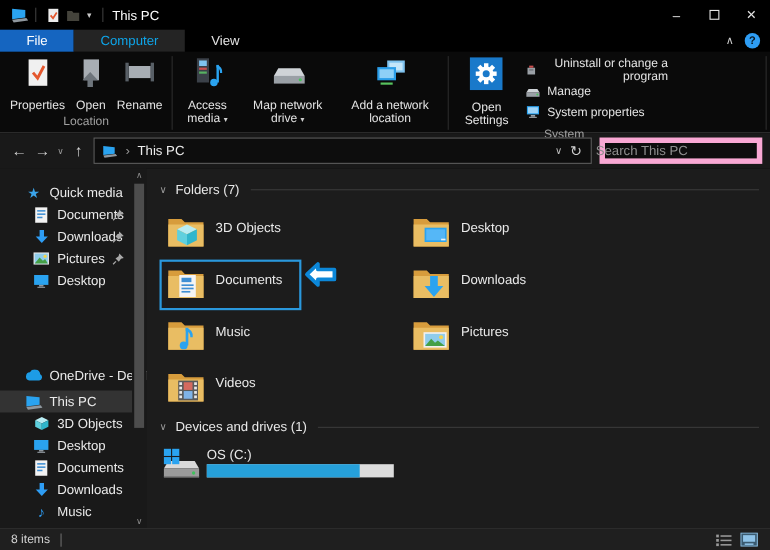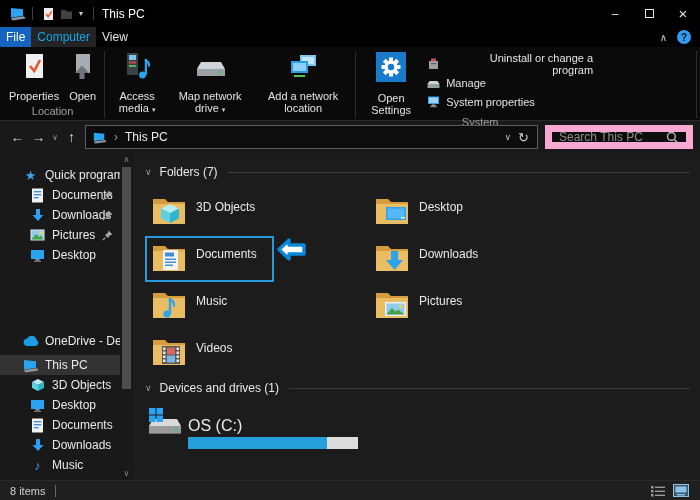--- a/index.html
+++ b/index.html
@@ -13,21 +13,21 @@
   .tb-sep { width:1px; height:13px; background:#3d3d3d; margin:0 6px; }
   .qat-btn { width:18px; height:18px; display:flex; align-items:center; justify-content:center; }
   .tb-caret { color:#c9c9c9; font-size:8px; margin:0 4px; }
   .tb-title { font-size:12px; margin-left:2px; }
   .tb-spacer { flex:1; }
   .tb-ctrl { width:34px; height:27px; display:flex; align-items:center; justify-content:center; color:#e6e6e6; font-size:12px; }
   .tb-max-box { width:9px; height:9px; border:1px solid #e6e6e6; }
 
   
   .tabrow { height:20px; background:#000; display:flex; align-items:stretch; }
-  .tab { padding:0 6px; font-size:12px; display:flex; align-items:center; color:#e2e2e2;text-align:center; }
+  .tab { padding:0 24px; font-size:12px; display:flex; align-items:center; color:#e2e2e2;text-align:center; }
   .tab-file { background:#1565c0; color:#fff; }
   .tab-active { background:#242424; color:#0ea5e9; }
   .tabrow-spacer { flex:1; }
   .ribbon-collapse { color:#cfcfcf; font-size:10px; display:flex; align-items:center; padding:0 6px; }
   .help-btn { width:14px; height:14px; border-radius:50%; background:#2e9df4; color:#08121a; font-size:10px; font-weight:bold; display:flex; align-items:center; justify-content:center; align-self:center; margin:0 9px 0 4px; }
 
   
   .ribbon { height:74px; background:#0a0a0a; border-bottom:1px solid #2a2a2a; display:flex; padding:2px 0 0 4px; }
   .rgroup { display:flex; flex-direction:column; }
   .rgroup-buttons { display:flex; flex:1; align-items:flex-start; }
@@ -45,21 +45,21 @@
 
   
   .navrow { height:32px; background:#191919; display:flex; align-items:center; padding:0 7px; }
   .nav-btn { color:#d6d6d6; font-size:14px; width:21px; text-align:center; }
   .nav-caret { color:#9a9a9a; font-size:8px; width:12px; text-align:center; }
   .addressbar { flex:1; height:24px; border:1px solid #5c5c5c; background:#0d0d0d; display:flex; align-items:center; margin:0 7px 0 3px; padding:0 6px; color:#ececec; font-size:12px; }
   .crumb-chev { color:#9a9a9a; margin:0 7px; font-size:12px; }
   .addr-spacer { flex:1; }
   .addr-caret { color:#bdbdbd; font-size:9px; margin:0 7px; }
   .addr-refresh { color:#cfcfcf; font-size:13px; margin-right:2px; }
-  .searchbox { width:148px; height:24px; border:7px solid #f9a8d4; background:#0d0d0d; display:flex; align-items:center; padding:0 7px; }
+  .searchbox { width:148px; height:24px; border:5px solid #f9a8d4; background:#0d0d0d; display:flex; align-items:center; padding:0 7px;flex-direction:column; }
   .searchbox input { flex:1; min-width:0; background:transparent; border:none; outline:none; color:#cfcfcf; font-size:12px; font-family:inherit; }
   .searchbox input::placeholder { color:#8f8f8f; }
 
   
   .main { display:flex; height:327px; background:#1c1c1c; }
 
   .sidebar { width:133px; background:#191919; position:relative; padding-top:12px; font-size:12px; color:#eaeaea; flex:none; }
   .sb-row { height:20px; display:flex; align-items:center; position:relative; padding-right:14px; white-space:nowrap; overflow:hidden; }
   .lvl0 { padding-left:22px; } .lvl1 { padding-left:29px; }
   .sb-ic { width:17px; height:16px; margin-right:6px; display:flex; align-items:center; justify-content:center; flex:none; }
@@ -77,21 +77,21 @@
   .sec-chev { color:#9a9a9a; font-size:9px; margin-right:8px; }
   .sec-rule { flex:1; height:1px; background:#3a3a3a; margin-left:10px; }
   .folders-grid { display:grid; grid-template-columns:223px 223px; grid-auto-rows:47px; margin-top:8px; }
   .tile { width:129px; height:46px; display:flex; align-items:flex-start; padding:4px; border:2px solid transparent; }
   .tile.selected { border-color:#2a98dc; }
   .tile svg { flex:none; }
   .tile-label { font-size:12px; color:#eaeaea; margin:5px 0 0 9px; white-space:nowrap; }
   .drives-header { margin-top:2px; }
   .drive-tile { display:flex; margin:9px 0 0 0; }
   .drive-info { margin-left:5px; }
-  .drive-name { font-size:16px; color:#eaeaea;margin-top:11px; }
+  .drive-name { font-size:12px; color:#eaeaea; }
   .drive-bar { width:170px; height:12px; background:#dcdcdc; margin-top:2px; }
   .drive-fill { height:100%; background:#26a0da; }
   .drive-free { font-size:11px; color:#d8d8d8; margin-top:2px; }
 
   .annotation-arrow { position:absolute; left:277px; top:236px; z-index:50; }
 
   
   .statusbar { height:20px; background:#1f1f1f; border-top:1px solid #2b2b2b; display:flex; align-items:center; padding:0 10px; color:#d0d0d0; font-size:11px; }
   .status-div { width:1px; height:12px; background:#6a6a6a; margin-left:10px; }
   .status-spacer { flex:1; }
@@ -150,20 +150,28 @@
             </svg>
           <span class="rbtn-label">Properties</span>
         </div>
         <div class="rbtn">
           <svg width="27" height="28" viewBox="0 0 27 28">
               <rect x="7" y="2" width="14" height="19" fill="#a7adb3"></rect>
               <polygon points="6,21 13,13.5 20,21 15.5,21 15.5,27 10.5,27 10.5,21" fill="#6e757c"></polygon>
             </svg>
           <span class="rbtn-label">Open</span>
         </div>
+        <div class="rbtn">
+          <svg width="30" height="28" viewBox="0 0 30 28">
+              <rect x="5" y="8" width="20" height="11" fill="#a7adb3"></rect>
+              <rect x="2" y="5" width="3" height="17" fill="#585f66"></rect>
+              <rect x="25" y="5" width="3" height="17" fill="#585f66"></rect>
+            </svg>
+          <span class="rbtn-label">Rename</span>
+        </div>
       </div>
       <div class="rgroup-label">Location</div>
     </div>
     <div class="rdivider"></div>
 
     <div class="rgroup">
       <div class="rgroup-buttons">
         <div class="rbtn w48">
           <svg width="30" height="28" viewBox="0 0 30 28">
               <rect x="5" y="1" width="11" height="22" fill="#3b4149"></rect>
@@ -271,21 +279,21 @@
           <line x1="8.4" y1="8.4" x2="12" y2="12" stroke="#b9b9b9" stroke-width="1.4"></line>
         </svg>
     </div>
   </div>
 
   <div class="main">
 
     <div class="sidebar">
       <div class="sb-row lvl0">
         <span class="sb-ic glyph-star">★</span>
-        <span>Quick program</span>
+        <span>Quick media</span>
       </div>
       <div class="sb-row lvl1">
         <span class="sb-ic">
             <svg width="13" height="15" viewBox="0 0 13 15">
               <rect x="1" y="0.5" width="11" height="14" fill="#f2f2f2"></rect>
               <rect x="2.8" y="3" width="7.5" height="1.4" fill="#3f8fd4"></rect>
               <rect x="2.8" y="6" width="7.5" height="1.4" fill="#3f8fd4"></rect>
               <rect x="2.8" y="9" width="4.8" height="1.4" fill="#3f8fd4"></rect>
             </svg>
           </span>

